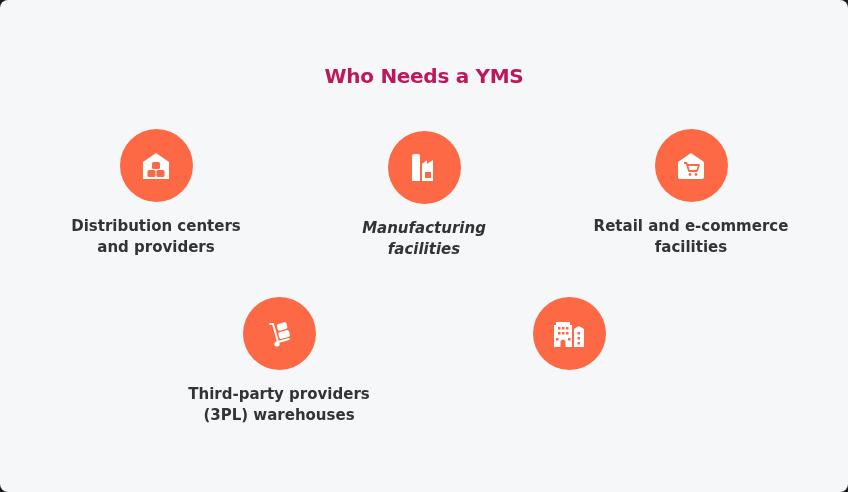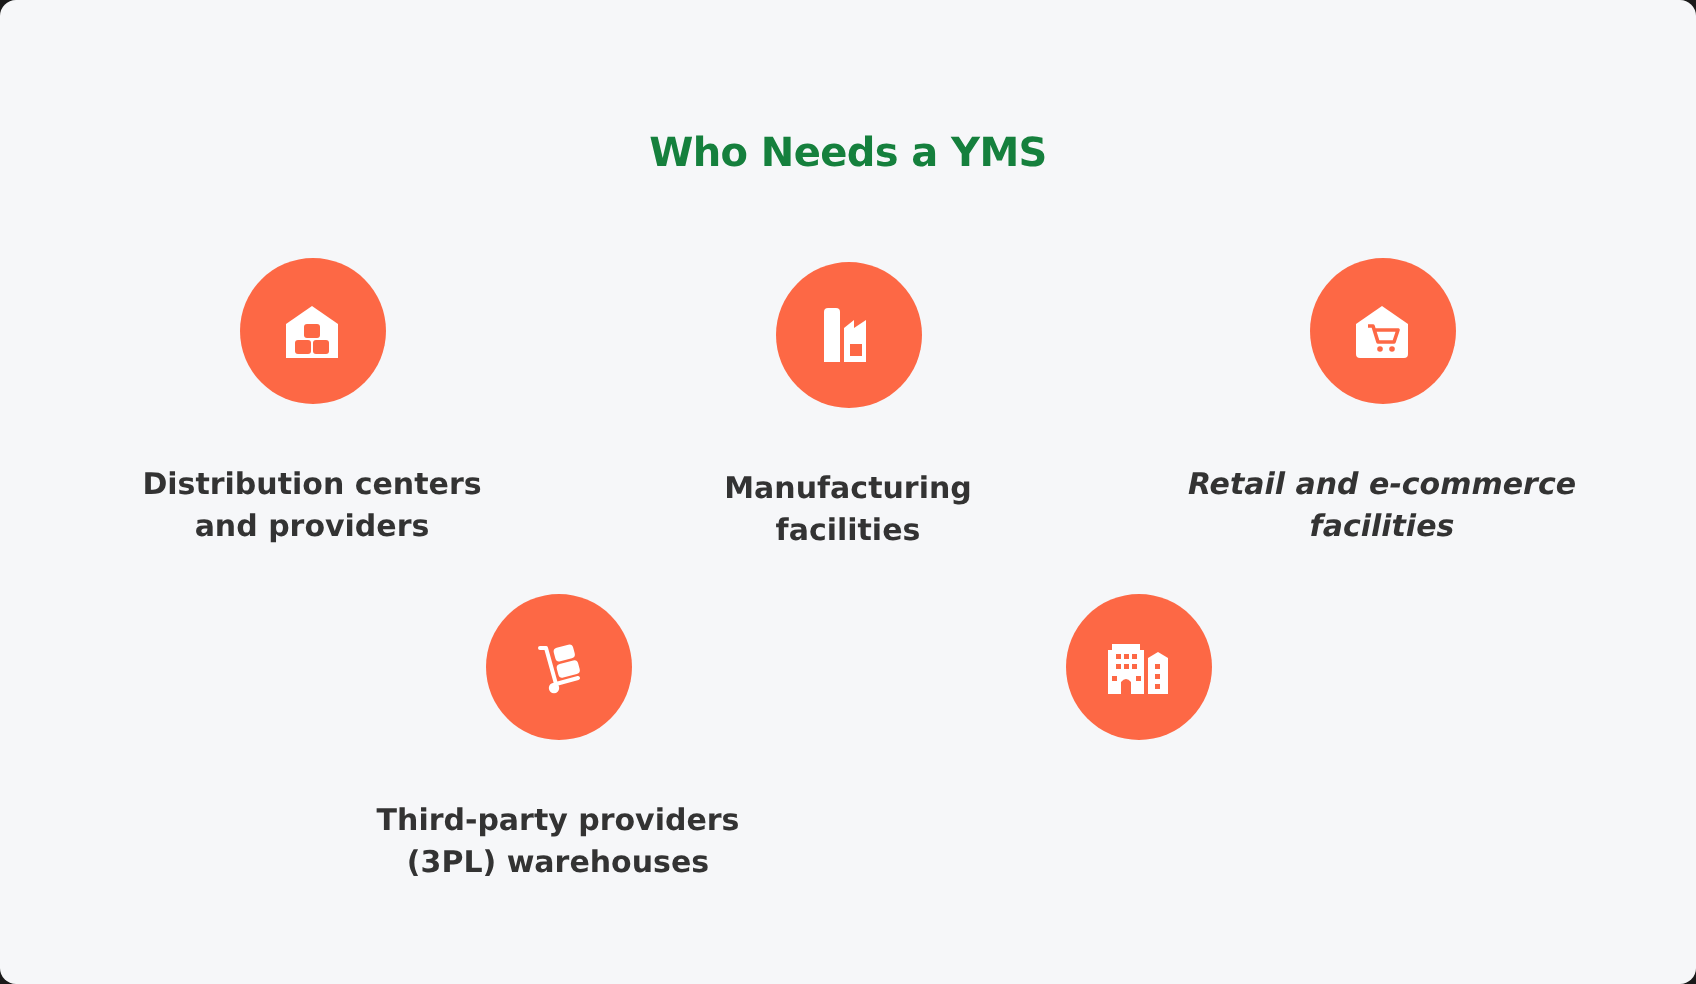--- a/index.html
+++ b/index.html
@@ -4,29 +4,29 @@
 <style>
   html, body { margin:0; padding:0; }
   body { width:848px; height:492px; background:#1a1a1a; overflow:hidden; }
   .card {
     position:absolute; left:0; top:0; width:848px; height:492px;
     background:#f6f7f9; border-radius:8px;
   }
   .title {
     position:absolute; left:0; top:64px; width:848px; text-align:center;
     font-family:"DejaVu Sans", sans-serif; font-weight:bold; font-size:20px;
-    color:#15803d; letter-spacing:-0.3px;
+    color:#be185d; letter-spacing:-0.3px;
   }
   .item { position:absolute; width:260px; text-align:center; }
   .circle {
     width:73px; height:73px; border-radius:50%; background:#fd6845;
     margin:0 auto; display:flex; align-items:center; justify-content:center;
   }
   .label {
-    margin-top:30px; font-family:"DejaVu Sans", sans-serif; font-weight:bold;
+    margin-top:14px; font-family:"DejaVu Sans", sans-serif; font-weight:bold;
     font-size:15px; line-height:21px; color:#333333;
   }
   svg { display:block; }
 </style>
 </head>
 <body>
 
 <div class="card">
   <div class="title">Who Needs a YMS</div>
 
@@ -38,35 +38,35 @@
         <rect x="6.5" y="18" width="8" height="7" rx="1.5" fill="#fd6845"></rect>
         <rect x="15.5" y="18" width="8" height="7" rx="1.5" fill="#fd6845"></rect>
       </svg>
     </div>
     <div class="label">
       <div>Distribution centers</div>
       <div>and providers</div>
     </div>
   </div>
 
-  <div class="item" style="left:294px; top:131px;">
+  <div class="item" style="left:294px; top:131px;font-style:italic;">
     <div class="circle">
       <svg width="30" height="30" viewBox="0 0 30 30">
         <path d="M3 3 Q3 1 5 1 L9 1 Q11 1 11 3 L11 28 L3 28 Z" fill="#fff"></path>
         <path d="M13 11 L18 7 L18 11 L24 7 L24 28 L13 28 Z" fill="#fff"></path>
         <rect x="16" y="19" width="6" height="6" fill="#fd6845"></rect>
       </svg>
     </div>
     <div class="label">
       <div>Manufacturing</div>
       <div>facilities</div>
     </div>
   </div>
 
-  <div class="item" style="left:561px; top:129px;font-style:italic;">
+  <div class="item" style="left:561px; top:129px;">
     <div class="circle">
       <svg width="30" height="28" viewBox="0 0 30 28">
         <path d="M15 1 L28 10 L28 25 Q28 27 26 27 L4 27 Q2 27 2 25 L2 10 Z" fill="#fff"></path>
         <path d="M8 11 L10.5 11 L13 19 L21 19 L23 13 L11.5 13" fill="none" stroke="#fd6845" stroke-width="1.8" stroke-linejoin="round"></path>
         <circle cx="14" cy="22.5" r="1.4" fill="#fd6845"></circle>
         <circle cx="20" cy="22.5" r="1.4" fill="#fd6845"></circle>
       </svg>
     </div>
     <div class="label">
       <div>Retail and e-commerce</div>

